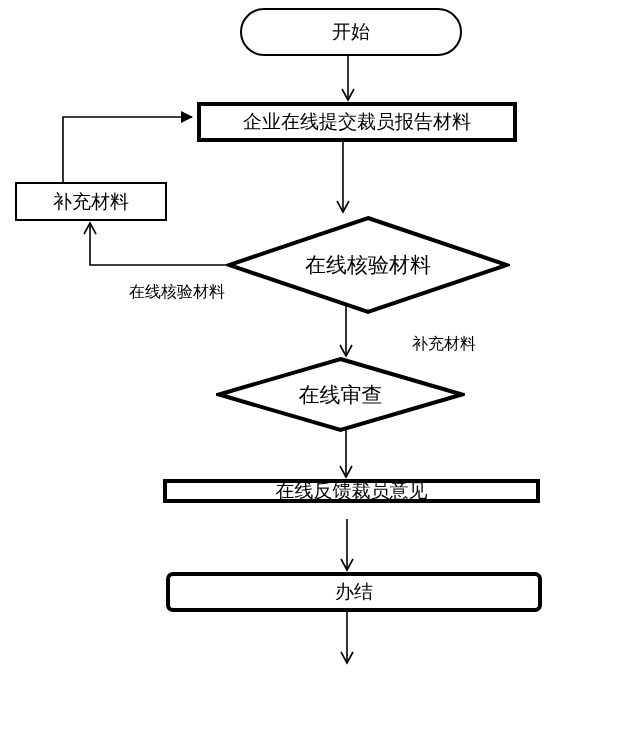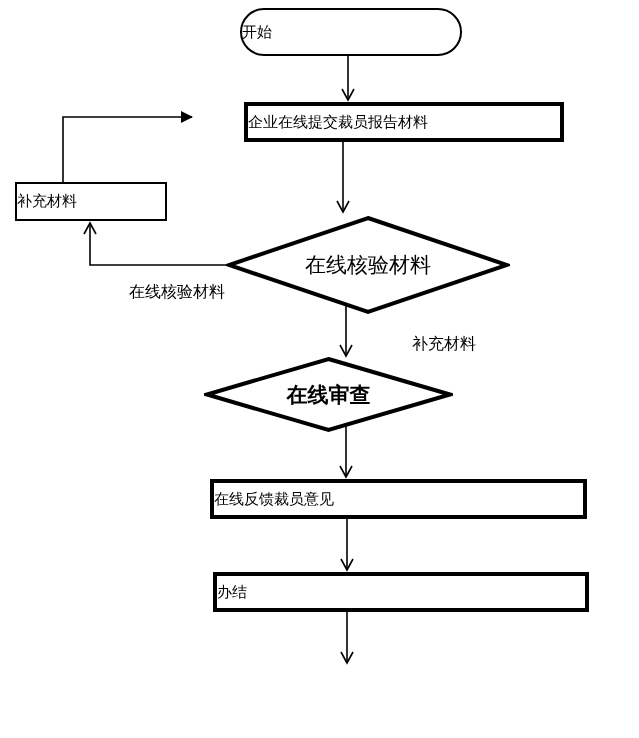--- a/index.html
+++ b/index.html
@@ -14,26 +14,26 @@
   }
   .wires { position: absolute; left: 0; top: 0; }
   .wire { fill: none; stroke: #000000; stroke-width: 1.6; }
   .node {
     position: absolute;
     box-sizing: border-box;
     background: #ffffff;
     border: 2px solid #000000;
     display: flex;
     align-items: center;
-    justify-content: flex-start;
-    font-size: 15px;
+    justify-content: center;
+    font-size: 19px;
     text-align: center;
     white-space: nowrap;
   }
-  .thick { border-width: 4px; margin-left: 47px; }
+  .thick { border-width: 4px; }
   .dnode { position: absolute; }
   .dnode svg { position: absolute; left: 0; top: 0; }
   .dnode polygon { fill: #ffffff; stroke: #000000; stroke-width: 4; }
   .dlabel {
     position: absolute;
     left: 0; top: 0; right: 0; bottom: 0;
     display: flex;
     align-items: center;
     justify-content: center;
     font-size: 21px;
@@ -85,29 +85,29 @@
     <svg width="284" height="100" viewBox="0 0 284 100">
       <polygon points="142,3 281,50 142,97 3,50"></polygon>
     </svg>
     <span class="dlabel">在线核验材料</span>
   </div>
 
   <div class="elabel" style="left:129px;top:282px;">在线核验材料</div>
 
   <div class="elabel" style="left:412px;top:334px;">补充材料</div>
 
-  <div class="dnode" style="left:204px;top:356px;width:249px;height:77px;font-weight:bold;">
+  <div class="dnode" style="left:216px;top:356px;width:249px;height:77px;">
     <svg width="249" height="77" viewBox="0 0 249 77">
       <polygon points="124.5,3 246,38.5 124.5,74 3,38.5"></polygon>
     </svg>
     <span class="dlabel">在线审查</span>
   </div>
 
-  <div class="node thick" style="left:163px;top:479px;width:377px;height:40px;">
+  <div class="node thick" style="left:163px;top:479px;width:377px;height:24px;">
     <span>在线反馈裁员意见</span>
   </div>
 
-  <div class="node thick" style="left:166px;top:572px;width:376px;height:40px;">
+  <div class="node thick" style="left:166px;top:572px;width:376px;height:40px;border-radius:7px;">
     <span>办结</span>
   </div>
 
 
 </div>
 
 </body></html>

